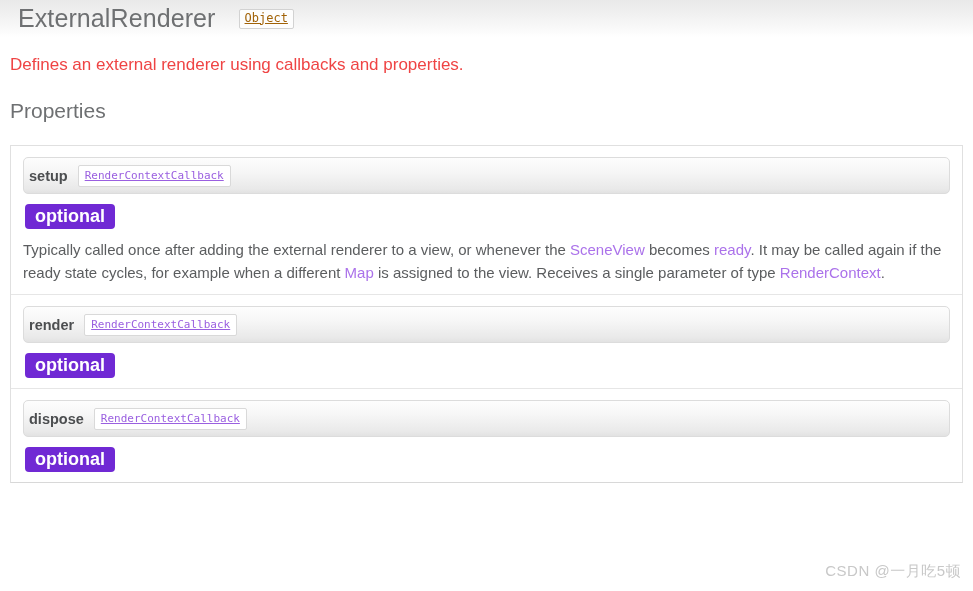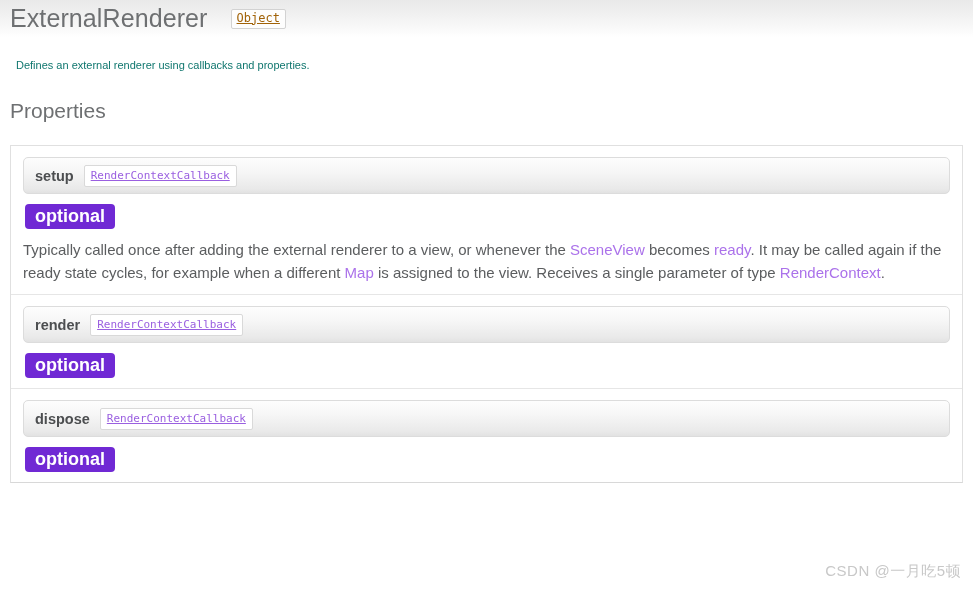--- a/index.html
+++ b/index.html
@@ -17,21 +17,21 @@
     overflow: hidden;
     position: relative;
   }
 
   
   .title-bar {
     height: 38px;
     background: linear-gradient(to bottom, #e9e9e9 0%, #f2f2f2 45%, #fbfbfb 85%, #ffffff 100%);
     display: flex;
     align-items: center;
-    padding: 0 0 0 10px;
+    padding: 0 0 0 18px;
     border-bottom: 1px solid #ffffff;
   }
   .page-title {
     font-size: 25px;
     font-weight: 400;
     color: #6e7072;
     letter-spacing: 0.1px;
     line-height: 1;
     white-space: nowrap;
   }
@@ -46,23 +46,23 @@
     font-size: 12px;
     color: #a16207;
     text-decoration: underline;
     line-height: 15px;
     vertical-align: 4px;
     cursor: pointer;
   }
 
   
   .intro {
-    margin: 17px 0 0 16px;
-    font-size: 11px;
-    color: #0f766e;
+    margin: 17px 0 0 10px;
+    font-size: 17px;
+    color: #ef4444;
     line-height: 20px;
   }
 
   .section-heading {
     margin: 24px 0 0 10px;
     font-size: 21px;
     font-weight: 400;
     color: #6e7072;
     line-height: 24px;
   }
@@ -79,21 +79,21 @@
     border-bottom: 1px solid #e6e6e6;
   }
   .property-row:last-child {
     border-bottom: none;
   }
 
   .signature-bar {
     background: linear-gradient(to bottom, #fdfdfd 0%, #f6f6f6 40%, #e9e9e9 88%, #e2e2e2 100%);
     border: 1px solid #dcdcdc;
     border-radius: 5px;
-    padding: 6px 10px 6px 11px;
+    padding: 6px 10px 6px 5px;
     display: flex;
     align-items: center;
     min-height: 37px;
     text-align: right;
   }
   .prop-name {
     font-size: 14.5px;
     font-weight: bold;
     color: #4c4e50;
     margin-right: 10px;

